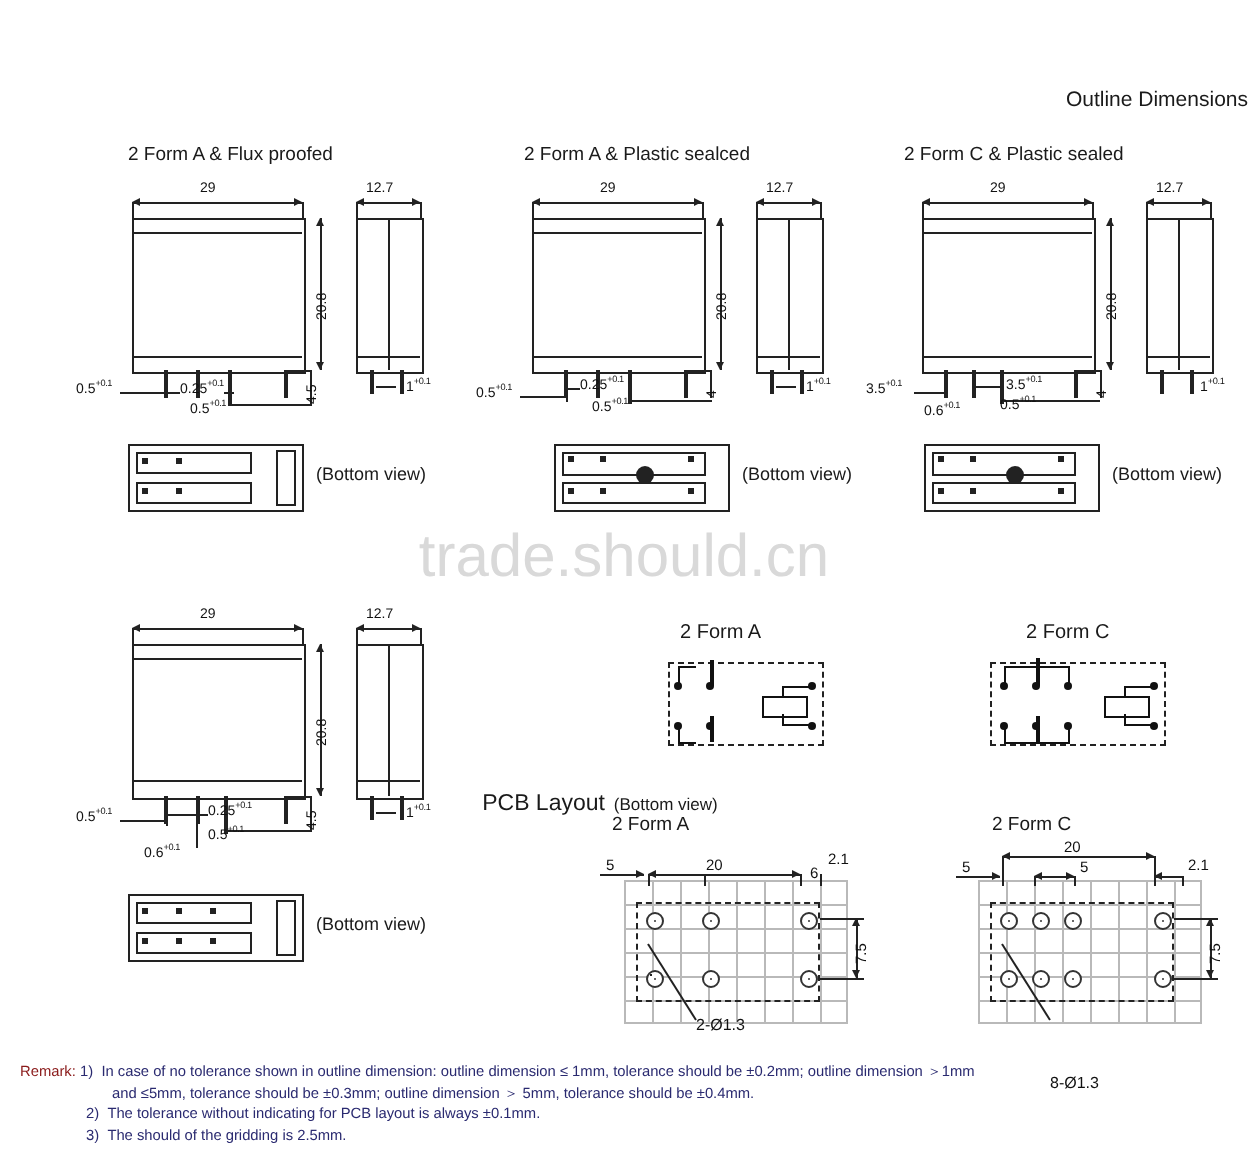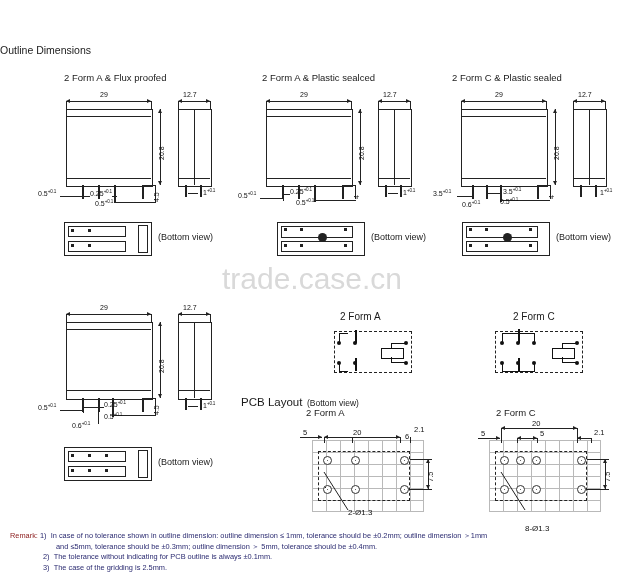--- a/index.html
+++ b/index.html
@@ -24,21 +24,21 @@
     font-size:12.5px;letter-spacing:.1px;margin-left:10px;color:#1a1a1a;
     white-space:nowrap;
   }
   .unit-box{
     position:absolute;right:7px;top:5px;
     background:#ffffff;border:0;
     font-size:9px;padding:1px 5px;line-height:12px;color:#1a1a1a;
   }
 
   .section-title{
-    position:absolute;text-align:left;font-size:10.5px;color:#1a1a1a;
+    position:absolute;text-align:right;font-size:10.5px;color:#1a1a1a;
   }
 
   .col-title{position:absolute;font-size:9.5px;white-space:nowrap;}
 
   
   .blk{position:absolute;}
   .ln{position:absolute;background:#222;}
   .hl{height:1px;}
   .vl{width:1px;}
   .body-box{position:absolute;border:1px solid #222;background:#fff;}
@@ -303,21 +303,21 @@
     <div class="bv-circle" style="left:503px;top:233px;width:9px;height:9px;"></div>
     <div class="bv-dot" style="left:469px;top:228px;width:3px;height:3px;"></div>
     <div class="bv-dot" style="left:485px;top:228px;width:3px;height:3px;"></div>
     <div class="bv-dot" style="left:469px;top:244px;width:3px;height:3px;"></div>
     <div class="bv-dot" style="left:485px;top:244px;width:3px;height:3px;"></div>
     <div class="bv-dot" style="left:529px;top:228px;width:3px;height:3px;"></div>
     <div class="bv-dot" style="left:529px;top:244px;width:3px;height:3px;"></div>
     <div class="bottom-label" style="left:556px;top:232px;">(Bottom view)</div>
   </div>
 
-  <div class="watermark">trade.case.cn</div>
+  <div class="watermark">trade.should.cn</div>
 
   <div class="blk">
     <div class="ln hl" style="left:66px;top:314px;width:85px;"></div>
     <div class="arrow-l" style="left:66px;top:312px;"></div>
     <div class="arrow-r" style="left:147px;top:312px;"></div>
     <div class="dim" style="left:100px;top:304px;">29</div>
     <div class="ln vl" style="left:66px;top:314px;height:8px;"></div>
     <div class="ln vl" style="left:151px;top:314px;height:8px;"></div>
 
     <div class="body-box" style="left:66px;top:322px;width:85px;height:76px;"></div>
@@ -583,23 +583,23 @@
     <div class="ln vl" style="left:605px;top:459px;height:30px;"></div>
     <div class="arrow-u" style="left:603px;top:459px;"></div>
     <div class="arrow-d" style="left:603px;top:485px;"></div>
     <div class="ln hl" style="left:587px;top:459px;width:22px;"></div>
     <div class="ln hl" style="left:587px;top:489px;width:22px;"></div>
     <div class="dim vert" style="left:603px;top:482px;font-size:7.5px;">7.5</div>
 
     <svg style="position:absolute;left:497px;top:470px;width:46px;height:46px;overflow:visible;">
       <line x1="4" y1="2" x2="28" y2="40" stroke="#222" stroke-width="1"></line>
     </svg>
-    <div class="dim" style="left:525px;top:524px;font-size:8px;">8-Ø1.3</div>
+    <div class="dim" style="left:525px;top:537px;font-size:8px;">8-Ø1.3</div>
   </div>
 
   <div class="remark">
     <span class="rline"><span class="r-head">Remark:</span>&nbsp;<span>1)</span>&nbsp;&nbsp;<span>In case of no tolerance shown in outline dimension: outline dimension ≤ 1mm, tolerance should be ±0.2mm; outline dimension ＞1mm</span></span>
     <span class="rline ind1">and ≤5mm, tolerance should be ±0.3mm; outline dimension ＞ 5mm, tolerance should be ±0.4mm.</span>
-    <span class="rline ind2"><span>2)</span>&nbsp;&nbsp;<span>The tolerance without indicating for PCB outline  is always ±0.1mm.</span></span>
-    <span class="rline ind2"><span>3)</span>&nbsp;&nbsp;<span>The case of the gridding is 2.5mm.</span></span>
+    <span class="rline ind2"><span>2)</span>&nbsp;&nbsp;<span>The tolerance without indicating for PCB layout  is always ±0.1mm.</span></span>
+    <span class="rline ind2"><span>3)</span>&nbsp;&nbsp;<span>The should of the gridding is 2.5mm.</span></span>
   </div>
 
 </div>
 
 </body></html>

